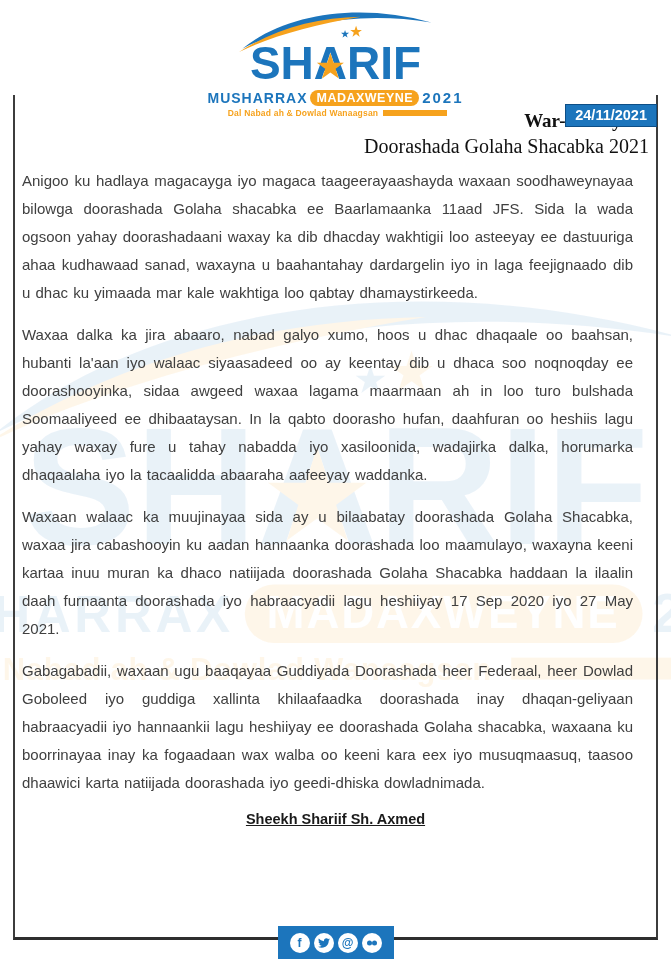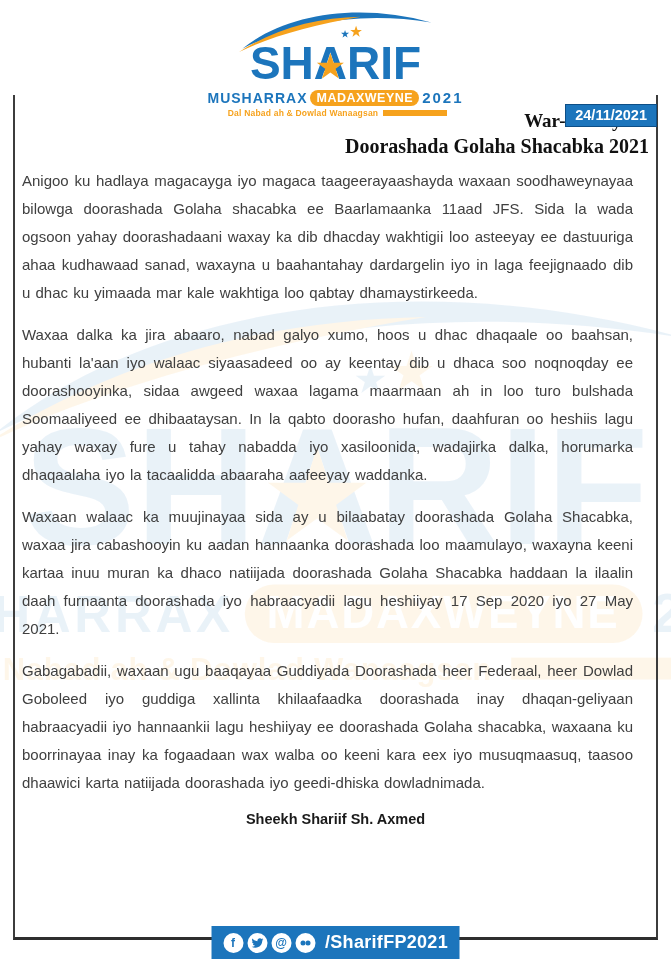--- a/index.html
+++ b/index.html
@@ -62,30 +62,30 @@
     padding: 14px 7px 0 7px;
   }
   .date-badge {
     position: absolute; top: 9px; right: -1px;
     background: #1c75bc; border: 1px solid #0d4e86;
     color: #ffffff; font-weight: bold; font-size: 14.5px;
     padding: 1px 9px; line-height: 19px;
   }
   .title { text-align: right; font-family: "Liberation Serif", serif; color: #111; }
   .title .t1 { font-size: 19px; font-weight: 600; line-height: 24px; }
-  .title .t2 { font-size: 20px; font-weight: 700; line-height: 26px; }
+  .title .t2 { font-size: 20px; font-weight: 400; line-height: 26px; }
 
   .body-text { margin-top: 8px; color: #404040; }
   .body-text p {
     font-size: 15px; line-height: 28px;
     text-align: justify;
     margin: 0 16px 14px 0;
     word-spacing: 1px;
   }
-  .signature { text-align: center; font-size: 14.5px; font-weight: bold; color: #1a1a1a; margin-top: 2px; }
+  .signature { text-align: center; font-size: 14.5px; font-weight: bold; color: #1a1a1a; margin-top: 2px; text-decoration: underline; }
 
   
   .footer-badge {
     position: absolute; z-index: 3;
     left: 50%; bottom: 1px; transform: translateX(-50%);
     height: 33px; background: #1c75bc;
     display: flex; align-items: center; gap: 4px;
     padding: 0 12px;
   }
   .soc {
@@ -168,16 +168,15 @@
         <path d="M24 4.6c-.9.4-1.8.7-2.8.8 1-.6 1.8-1.6 2.2-2.7-1 .6-2 1-3.1 1.2-.9-1-2.2-1.6-3.6-1.6-2.7 0-4.9 2.2-4.9 4.9 0 .4 0 .8.1 1.1C7.7 8.1 4.1 6.1 1.7 3.1c-.4.7-.7 1.6-.7 2.5 0 1.7.9 3.2 2.2 4.1-.8 0-1.6-.2-2.2-.6v.1c0 2.4 1.7 4.4 3.9 4.8-.4.1-.8.2-1.3.2-.3 0-.6 0-.9-.1.6 2 2.4 3.4 4.6 3.4-1.7 1.3-3.8 2.1-6.1 2.1-.4 0-.8 0-1.2-.1 2.2 1.4 4.8 2.2 7.5 2.2 9.1 0 14-7.5 14-14v-.6c1-.7 1.8-1.6 2.5-2.6z"></path>
       </svg>
     </span>
     <span class="soc">@</span>
     <span class="soc">
       <svg viewBox="0 0 24 24" xmlns="http://www.w3.org/2000/svg" fill="#1c75bc">
         <circle cx="7" cy="12" r="5"></circle>
           <circle cx="17" cy="12" r="5"></circle>
       </svg>
     </span>
-    <span class="handle">/SharifFP2021</span>
   </div>
 
 </div>
 
 </body></html>

